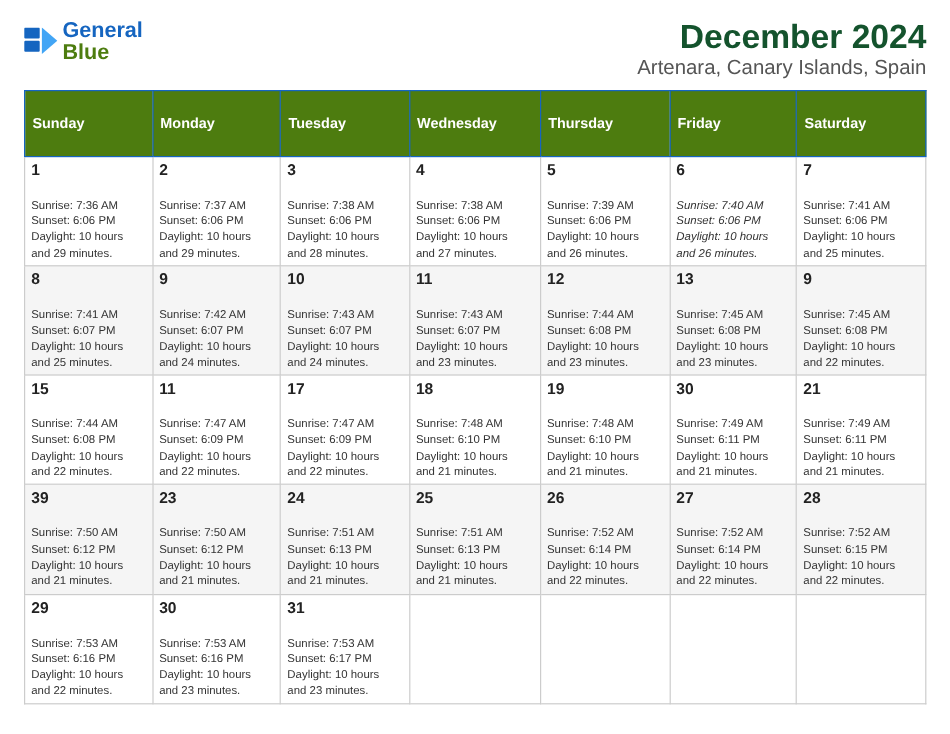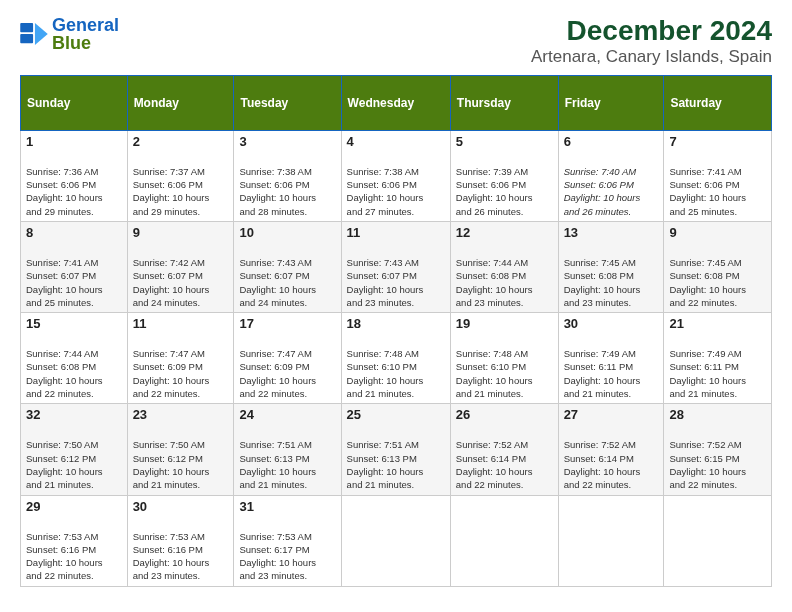--- a/index.html
+++ b/index.html
@@ -278,21 +278,21 @@
           <td>
             <span class="day-num">21</span>
             <div class="day-info" style="white-space: pre-line;">Sunrise: 7:49 AM
 Sunset: 6:11 PM
 Daylight: 10 hours
 and 21 minutes.</div>
           </td>
         </tr>
         <tr>
           <td>
-            <span class="day-num">32</span>
+            <span class="day-num">39</span>
             <div class="day-info" style="white-space: pre-line;">Sunrise: 7:50 AM
 Sunset: 6:12 PM
 Daylight: 10 hours
 and 21 minutes.</div>
           </td>
           <td>
             <span class="day-num">23</span>
             <div class="day-info" style="white-space: pre-line;">Sunrise: 7:50 AM
 Sunset: 6:12 PM
 Daylight: 10 hours

